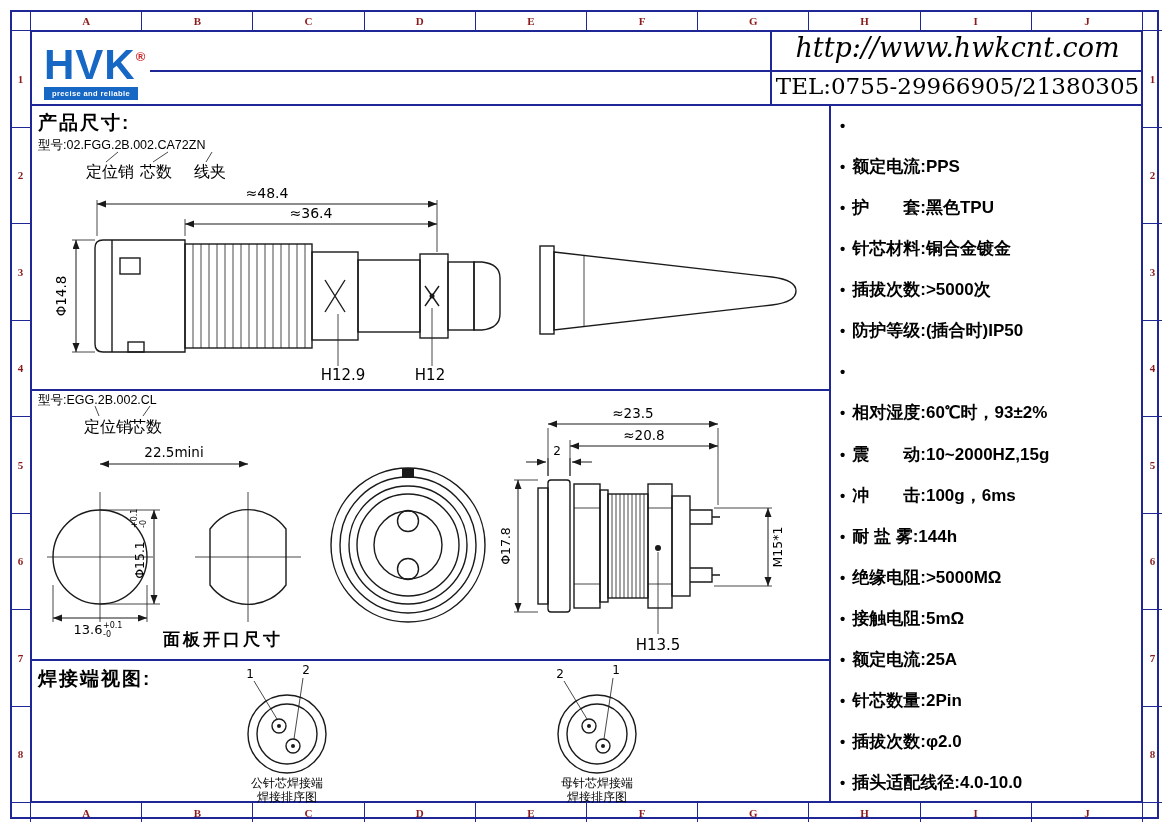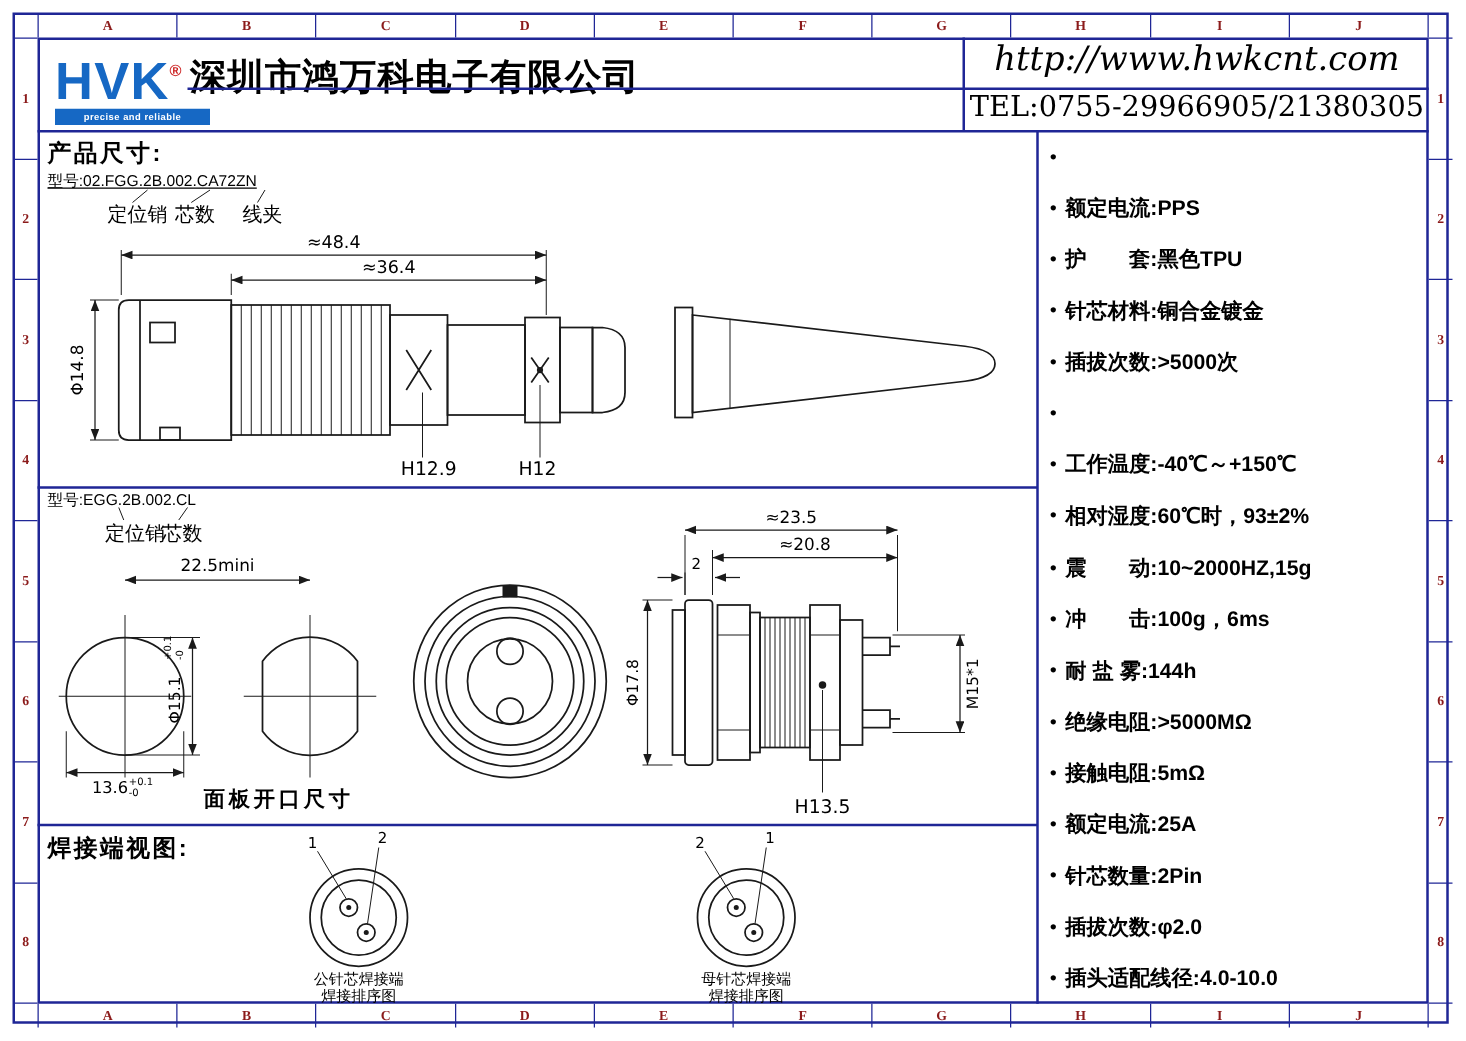--- a/index.html
+++ b/index.html
@@ -20,21 +20,21 @@
   .grid-strip.h .gcell:last-child{border-right:1.5px solid #1f2696;}
   .grid-strip.v .gcell{border-top:1.5px solid #1f2696;}
   .grid-strip.v .gcell:last-child{border-bottom:1.5px solid #1f2696;}
   .line-h{position:absolute;height:2px;background:#1f2696;}
   .line-v{position:absolute;width:2px;background:#1f2696;}
   
   .logo{position:absolute;left:44px;top:36px;width:110px;}
   .logo-hvk{font-weight:800;font-size:42px;line-height:42px;color:#1668c4;letter-spacing:1px;}
   .logo-reg{color:#cc2222;font-size:13px;vertical-align:18px;font-weight:bold;}
   .logo-bar{margin-top:1px;background:#1668c4;color:#fff;font-size:7.5px;font-weight:bold;
-        width:124px;text-align:center;padding:2px 0;letter-spacing:.4px;}
+        width:94px;text-align:center;padding:2px 0;letter-spacing:.4px;}
   .company{position:absolute;left:152px;top:42px;font-size:29px;font-weight:bold;letter-spacing:1px;}
   .website{position:absolute;left:772px;top:32px;width:371px;text-align:center;
         font-family:"DejaVu Serif",serif;font-size:27px;font-style:italic;}
   .tel{position:absolute;left:772px;top:73px;width:371px;text-align:center;
         font-family:"DejaVu Serif",serif;font-size:23px;}
   
   .sec-title{position:absolute;font-size:19px;font-weight:bold;letter-spacing:2px;}
   .model{position:absolute;font-size:12.5px;}
   .callout{position:absolute;font-size:16px;}
   .panel-label{position:absolute;left:163px;top:628px;font-size:17px;font-weight:bold;letter-spacing:3px;}
@@ -104,33 +104,32 @@
       <div class="gcell">5</div>
       <div class="gcell">6</div>
       <div class="gcell">7</div>
       <div class="gcell">8</div>
     </div>
 
   <div class="logo">
     <div class="logo-hvk"><span>HVK</span><span class="logo-reg">®</span></div>
     <div class="logo-bar">precise and reliable</div>
   </div>
-  <div class="company">深圳市鸿万科电子有限公司</div>
   <div class="website">http://www.hwkcnt.com</div>
   <div class="tel">TEL:0755-29966905/21380305</div>
 
   <div class="line-h" style="left:150px;top:70px;width:993px;"></div>
   <div class="line-v" style="left:770px;top:30px;height:75px;"></div>
   <div class="line-h" style="left:30px;top:104px;width:1113px;"></div>
   <div class="line-h" style="left:30px;top:389px;width:800px;"></div>
   <div class="line-h" style="left:30px;top:659px;width:800px;"></div>
   <div class="line-v" style="left:829px;top:105px;height:698px;"></div>
 
   <div class="sec-title" style="left:38px;top:110px;">产品尺寸:</div>
-  <div class="model" style="left:38px;top:137px;text-decoration:underline;">型号:02.FGG.2B.002.CA72ZN</div>
+  <div class="model" style="left:38px;top:137px;">型号:02.FGG.2B.002.CA72ZN</div>
   <div class="callout" style="left:86px;top:162px;">定位销</div>
   <div class="callout" style="left:140px;top:162px;">芯数</div>
   <div class="callout" style="left:194px;top:162px;">线夹</div>
 
   <svg style="left:30px;top:105px;" width="800" height="285" viewBox="30 105 800 285">
     <defs>
       <marker id="ar1" markerWidth="10" markerHeight="8" refX="9" refY="3.5" orient="auto-start-reverse" markerUnits="userSpaceOnUse">
         <path d="M0,0 L9,3.5 L0,7 Z" fill="#1a1a1a"></path>
       </marker>
     </defs>
@@ -304,25 +303,25 @@
         <span>针芯材料:铜合金镀金</span>
       </div>
 
       <div class="spec-row">
         <span class="spec-bullet">•</span>
         <span>插拔次数:&gt;5000次</span>
       </div>
 
       <div class="spec-row">
         <span class="spec-bullet">•</span>
-      </div>
-
-      <div class="spec-row">
-        <span class="spec-bullet">•</span>
-        <span>工作温度:-40℃～+150℃</span>
+        <span>防护等级:(插合时)IP50</span>
+      </div>
+
+      <div class="spec-row">
+        <span class="spec-bullet">•</span>
       </div>
 
       <div class="spec-row">
         <span class="spec-bullet">•</span>
         <span>相对湿度:60℃时，93±2%</span>
       </div>
 
       <div class="spec-row">
         <span class="spec-bullet">•</span>
         <span>震　　动:10~2000HZ,15g</span>

